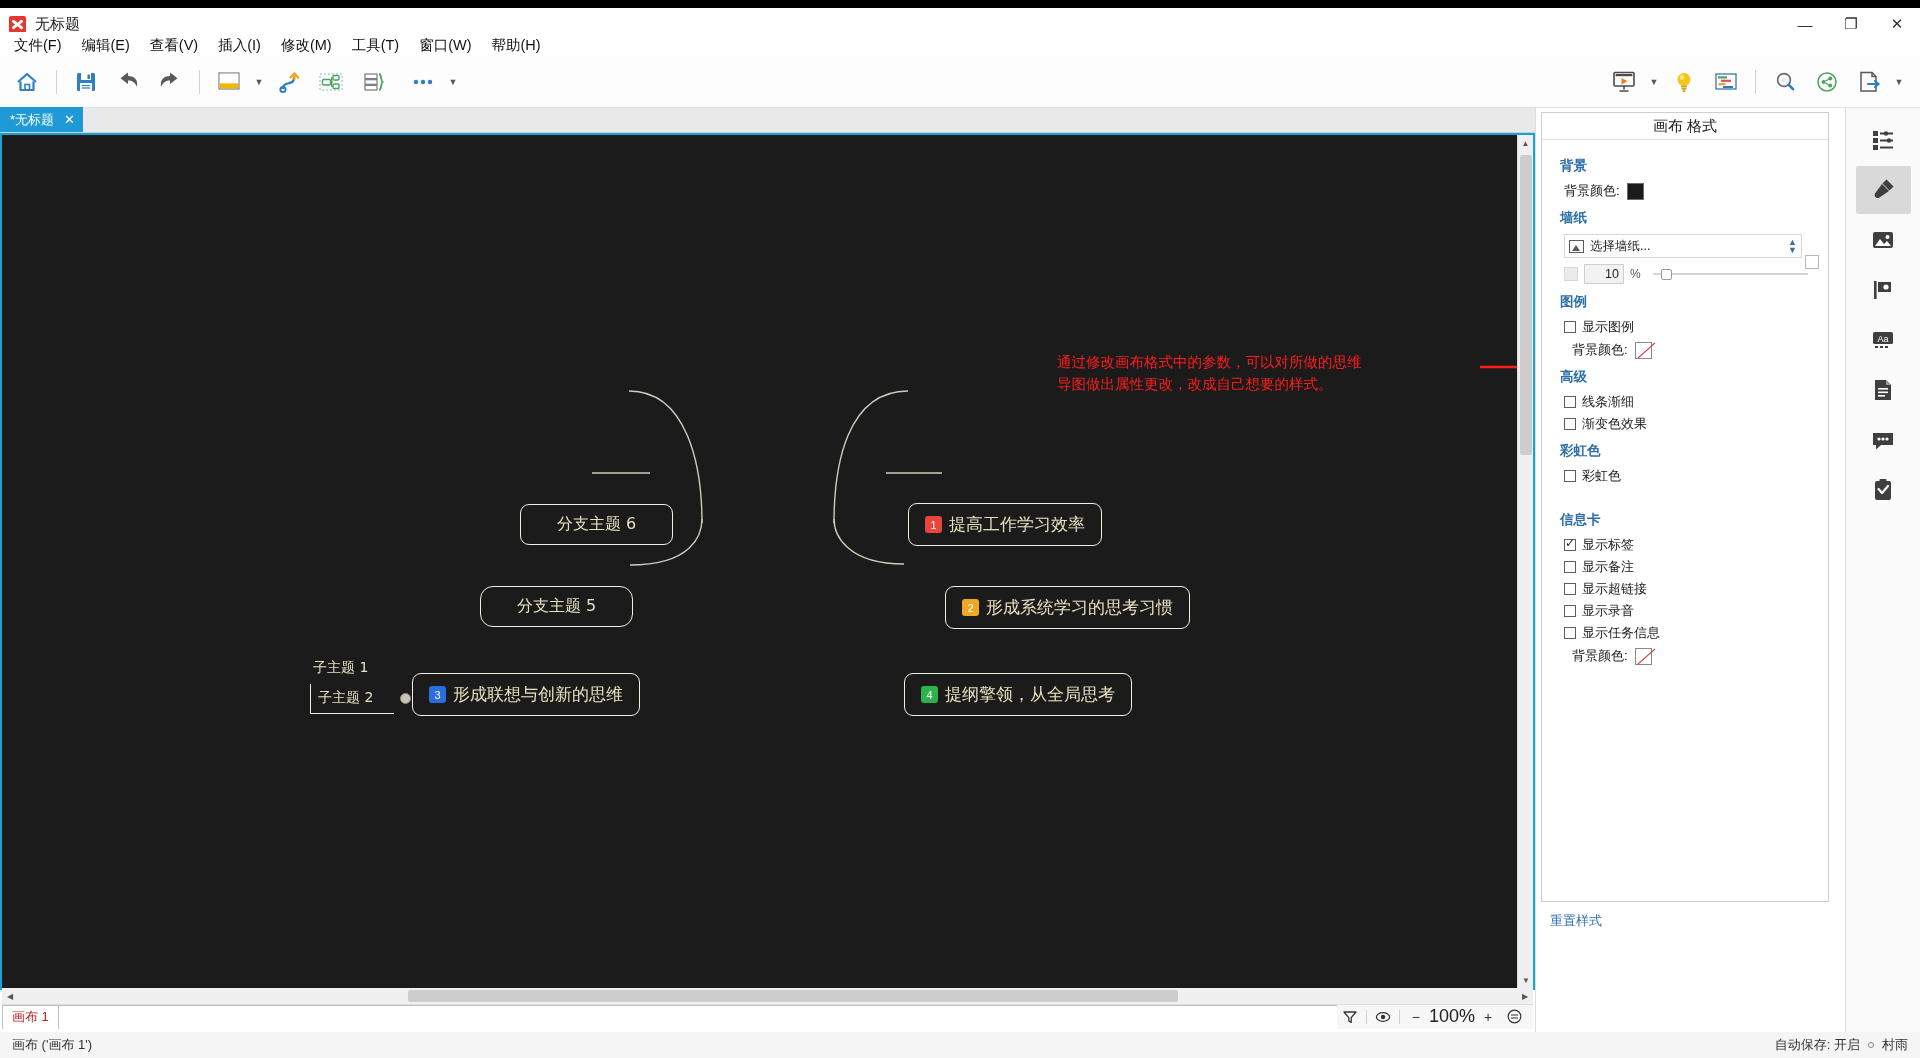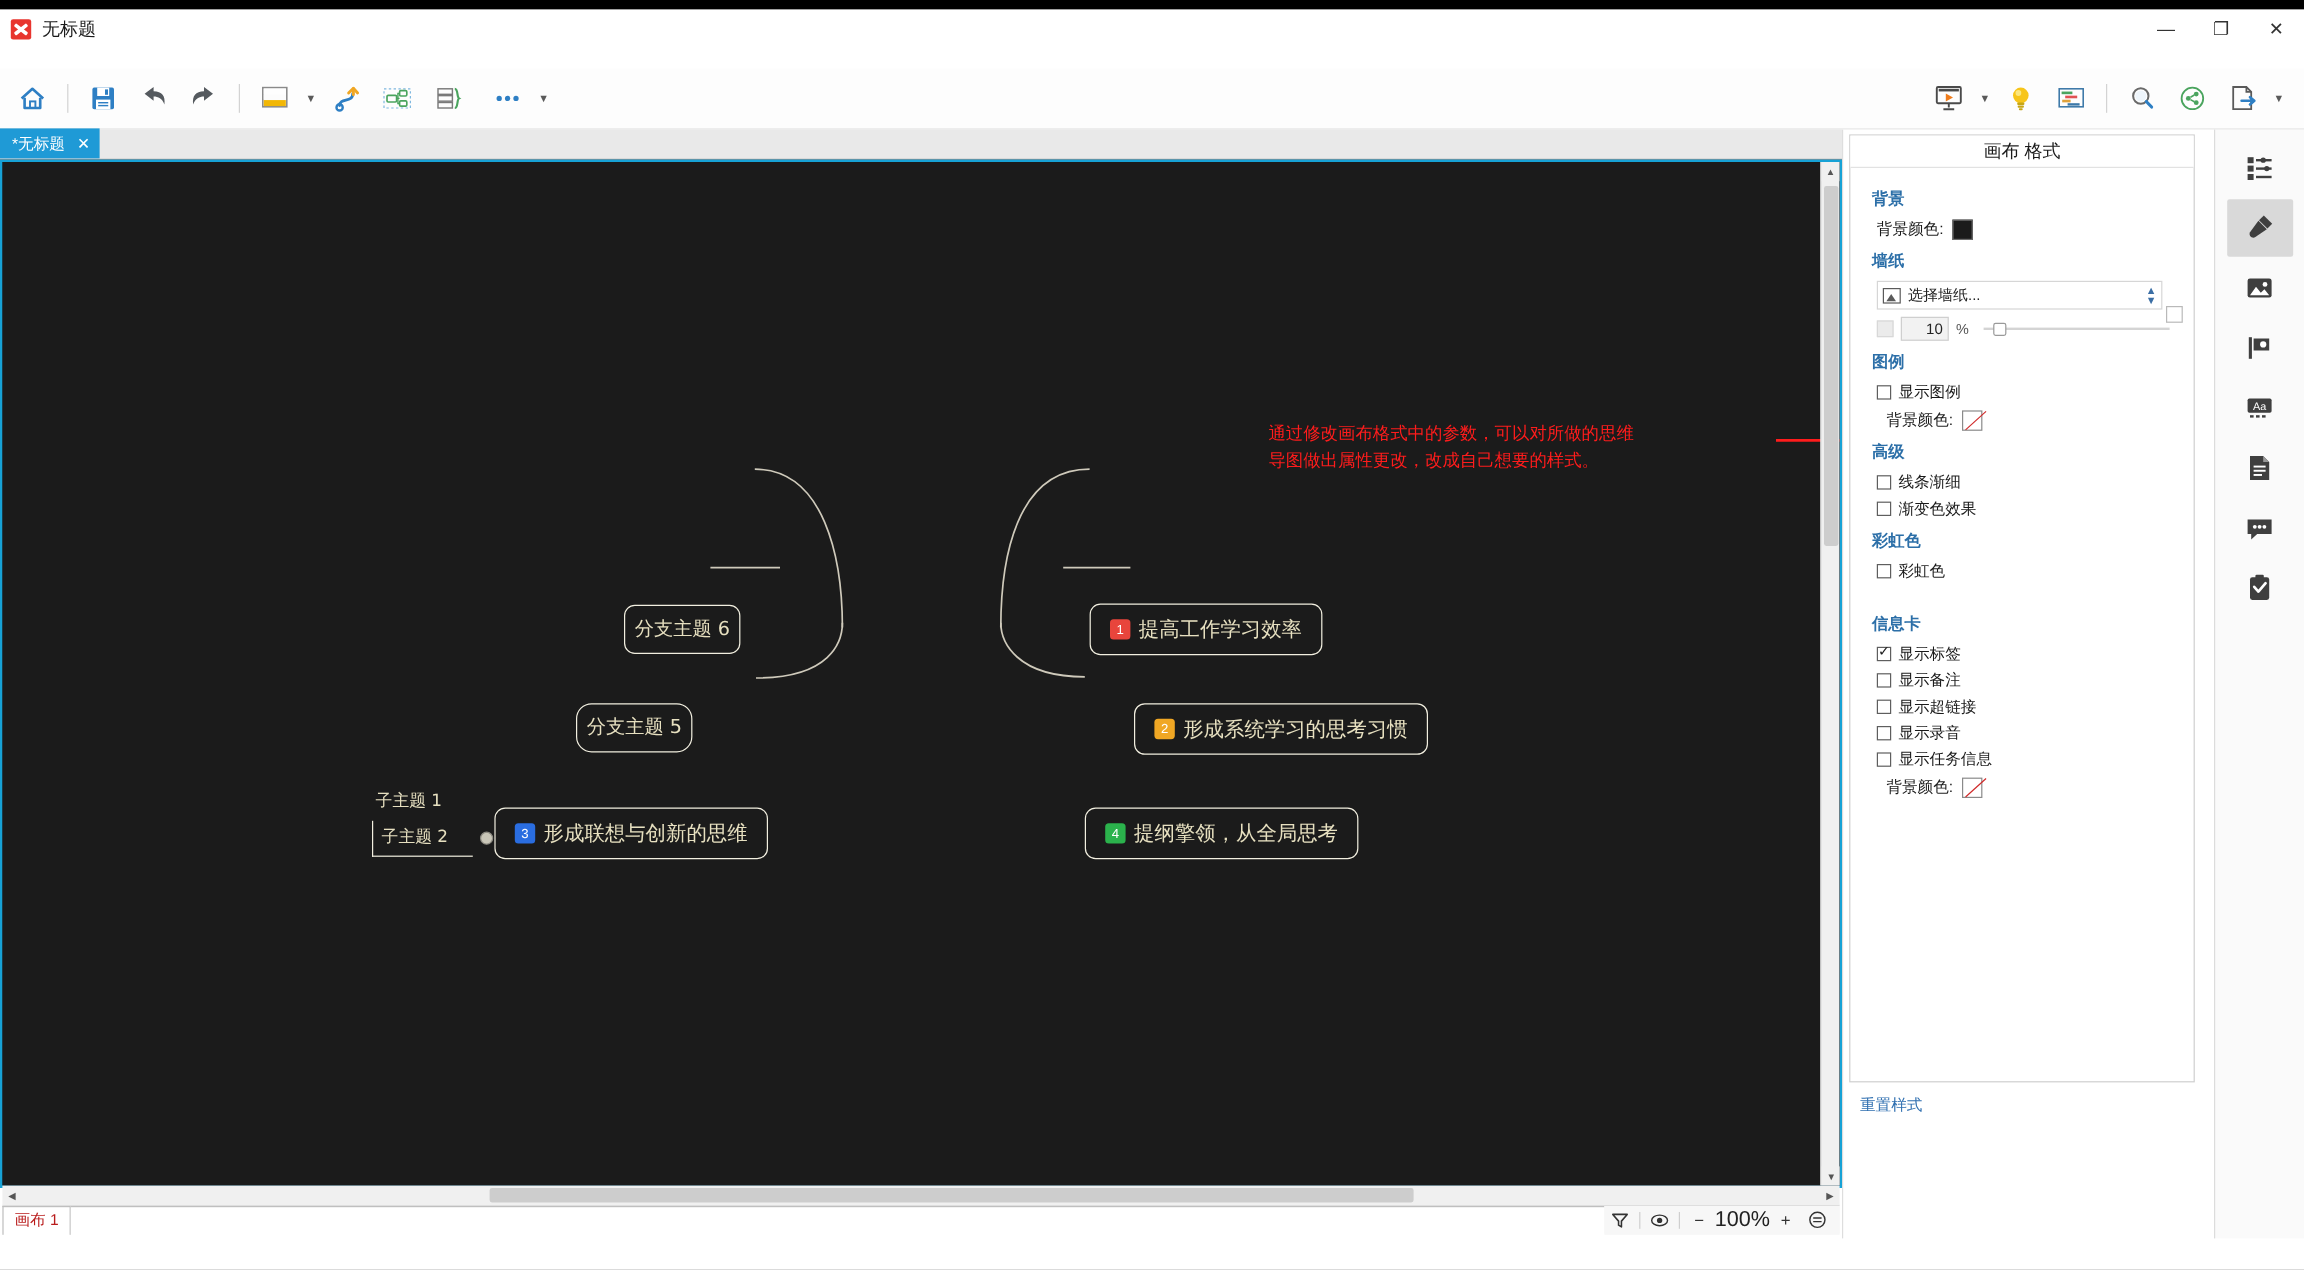--- a/index.html
+++ b/index.html
@@ -97,21 +97,21 @@
   .node{
     position:absolute; border:1px solid #f2efe0; border-radius:9px;
     color:#e7e0c0; background:#1b1b1b;
     display:flex; align-items:center; gap:7px; white-space:nowrap;
     font-family:"DejaVu Sans","Liberation Sans",sans-serif;
   }
   .node.root{
     border-radius:12px; font-size:24px; padding:16px 30px; letter-spacing:1px;
   }
   .node.lvl1{ font-size:17px; padding:9px 16px; }
-  .node.plain{ font-size:16px; padding:9px 8px; }
+  .node.plain{ font-size:16px; padding:9px 36px; }
   .badge{
     width:17px; height:17px; border-radius:3px; color:#fff; font-size:11px;
     display:flex; align-items:center; justify-content:center; flex:none;
     font-family:"Liberation Sans",sans-serif;
   }
   .sub-label{
     position:absolute; color:#e7e0c0; font-size:14px; white-space:nowrap;
     font-family:"DejaVu Sans","Liberation Sans",sans-serif;
   }
   .sub-box{
@@ -253,20 +253,30 @@
   <div class="titlebar">
     <div class="app-icon"></div>
     <div class="title-text">无标题</div>
     <div class="win-btns">
       <div class="win-btn">—</div>
       <div class="win-btn">❐</div>
       <div class="win-btn">✕</div>
     </div>
   </div>
 
+  <div class="menubar">
+    <div class="menu-item">文件(F)</div>
+    <div class="menu-item">编辑(E)</div>
+    <div class="menu-item">查看(V)</div>
+    <div class="menu-item">插入(I)</div>
+    <div class="menu-item">修改(M)</div>
+    <div class="menu-item">工具(T)</div>
+    <div class="menu-item">窗口(W)</div>
+    <div class="menu-item">帮助(H)</div>
+  </div>
 
   <div class="toolbar">
     <div style="width:6px"></div>
 
     <div class="tb-btn">
       <svg width="28" height="28" viewBox="0 0 28 28">
         <path d="M5 14 L14 6 L23 14" fill="none" stroke="#2e7fc4" stroke-width="2.2" stroke-linejoin="round"></path>
         <path d="M7.5 13.5 V22 H20.5 V13.5" fill="none" stroke="#2e7fc4" stroke-width="2.2" stroke-linejoin="round"></path>
         <rect x="12" y="16.5" width="4.5" height="5.5" fill="none" stroke="#2e7fc4" stroke-width="1.6"></rect>
       </svg>
@@ -664,14 +674,22 @@
     </div>
     <div class="rail-btn">
       <svg width="24" height="26" viewBox="0 0 24 26">
         <rect x="4" y="4" width="16" height="19" rx="2" fill="#3f3f3f"></rect>
         <rect x="8.5" y="2" width="7" height="4" rx="1" fill="#3f3f3f"></rect>
         <path d="M7.5 12 L11 16 L17 9" fill="none" stroke="#ffffff" stroke-width="2.2" stroke-linecap="round" stroke-linejoin="round"></path>
       </svg>
     </div>
   </div>
 
+  <div class="statusbar">
+    <span>画布 ('画布 1')</span>
+    <span class="status-right">
+      <span>自动保存: 开启</span>
+      <span class="status-dot"></span>
+      <span>村雨</span>
+    </span>
+  </div>
 
 </div>
 
 </body></html>

